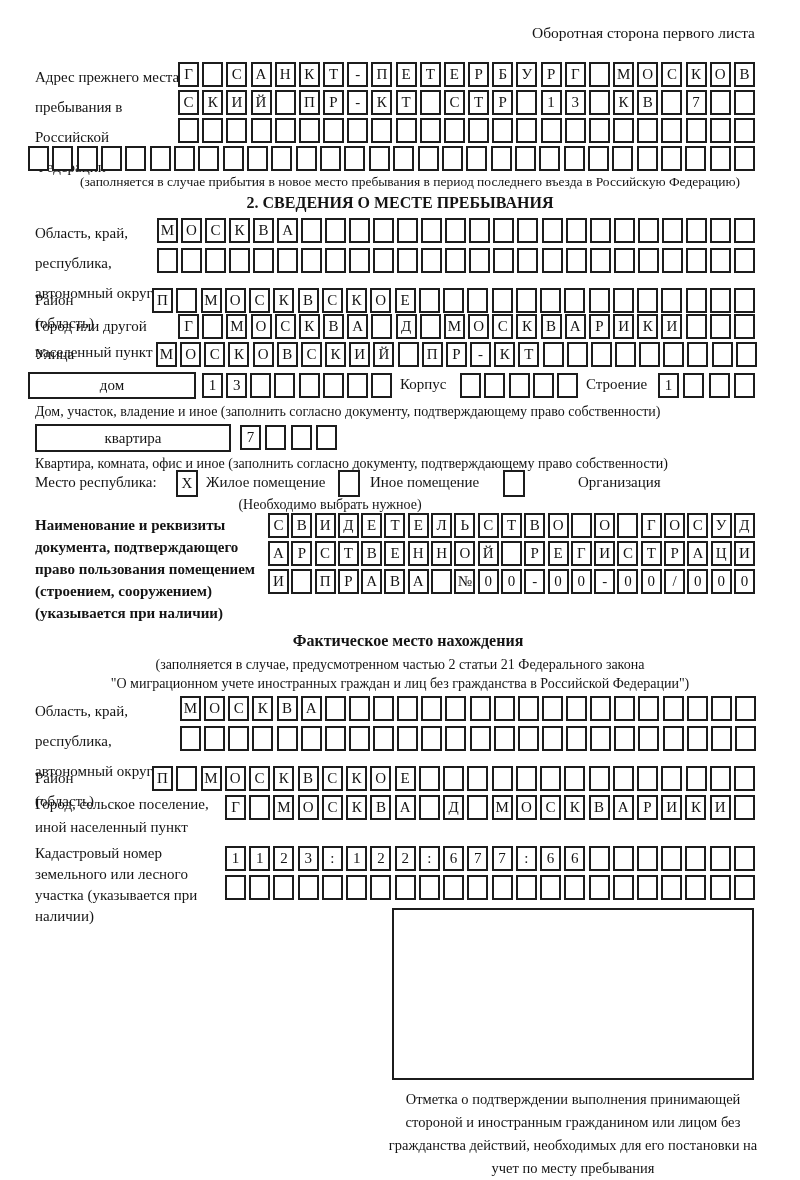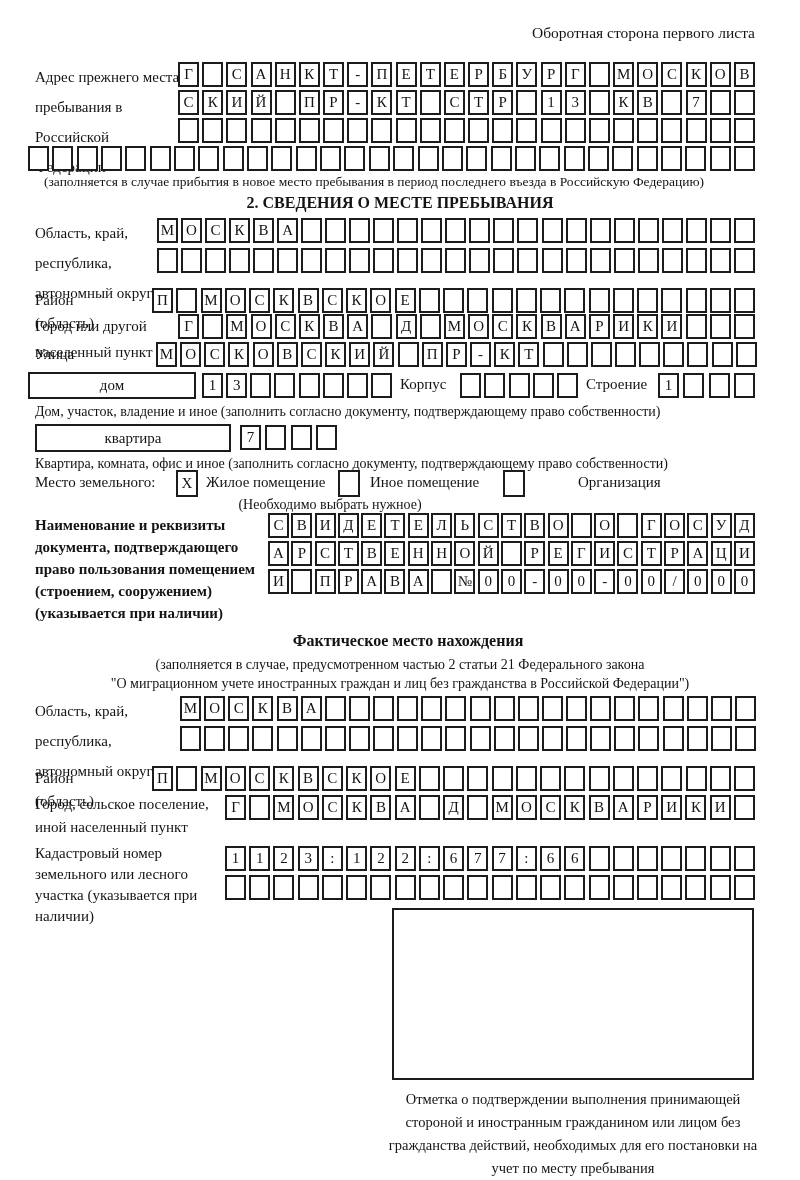--- a/index.html
+++ b/index.html
@@ -132,21 +132,21 @@
       <span class="cell"></span>
       <span class="cell"></span>
       <span class="cell"></span>
       <span class="cell"></span>
       <span class="cell"></span>
       <span class="cell"></span>
       <span class="cell"></span>
       <span class="cell"></span>
       <span class="cell"></span>
     </div>
-  <div class="abs small-cap center" style="left:0;top:174px;width:748px;">(заполняется в случае прибытия в новое место пребывания в период последнего въезда в Российскую Федерацию)</div>
+  <div class="abs small-cap center" style="left:0;top:174px;width:748px;padding-left:36px;">(заполняется в случае прибытия в новое место пребывания в период последнего въезда в Российскую Федерацию)</div>
 
   <div class="abs bold center" style="left:0;top:194px;width:800px;font-size:16px;">2. СВЕДЕНИЯ О МЕСТЕ ПРЕБЫВАНИЯ</div>
 
   <div class="abs lbl" style="left:35px;top:218px;width:125px;line-height:30px;">Область, край, республика, автономный округ (область)</div>
   <div class="abs cells" style="left:157px;top:218px;width:598px;">
       <span class="cell">М</span>
       <span class="cell">О</span>
       <span class="cell">С</span>
       <span class="cell">К</span>
       <span class="cell">В</span>
@@ -315,21 +315,21 @@
 
   <div class="abs widebox" style="left:35px;top:424px;width:196px;height:28px;">квартира</div>
   <div class="abs cells" style="left:240px;top:425px;width:97px;">
       <span class="cell">7</span>
       <span class="cell"></span>
       <span class="cell"></span>
       <span class="cell"></span>
     </div>
   <div class="abs cap" style="left:35px;top:456px;">Квартира, комната, офис и иное (заполнить согласно документу, подтверждающему право собственности)</div>
 
-  <div class="abs lbl" style="left:35px;top:474px;">Место земельного:</div>
+  <div class="abs lbl" style="left:35px;top:474px;">Место республика:</div>
   <div class="abs chk" style="left:176px;top:470px;">X</div>
   <div class="abs lbl" style="left:206px;top:474px;">Жилое помещение</div>
   <div class="abs chk" style="left:338px;top:470px;"></div>
   <div class="abs lbl" style="left:370px;top:474px;">Иное помещение</div>
   <div class="abs chk" style="left:503px;top:470px;"></div>
   <div class="abs lbl" style="left:578px;top:474px;">Организация</div>
   <div class="abs cap center" style="left:150px;top:497px;width:360px;">(Необходимо выбрать нужное)</div>
 
   <div class="abs lbl" style="left:35px;top:514px;width:235px;line-height:22px;font-weight:bold;">Наименование и реквизиты документа, подтверждающего право пользования помещением (строением, сооружением) (указывается при наличии)</div>
   <div class="abs cells" style="left:268px;top:513px;width:487px;">

